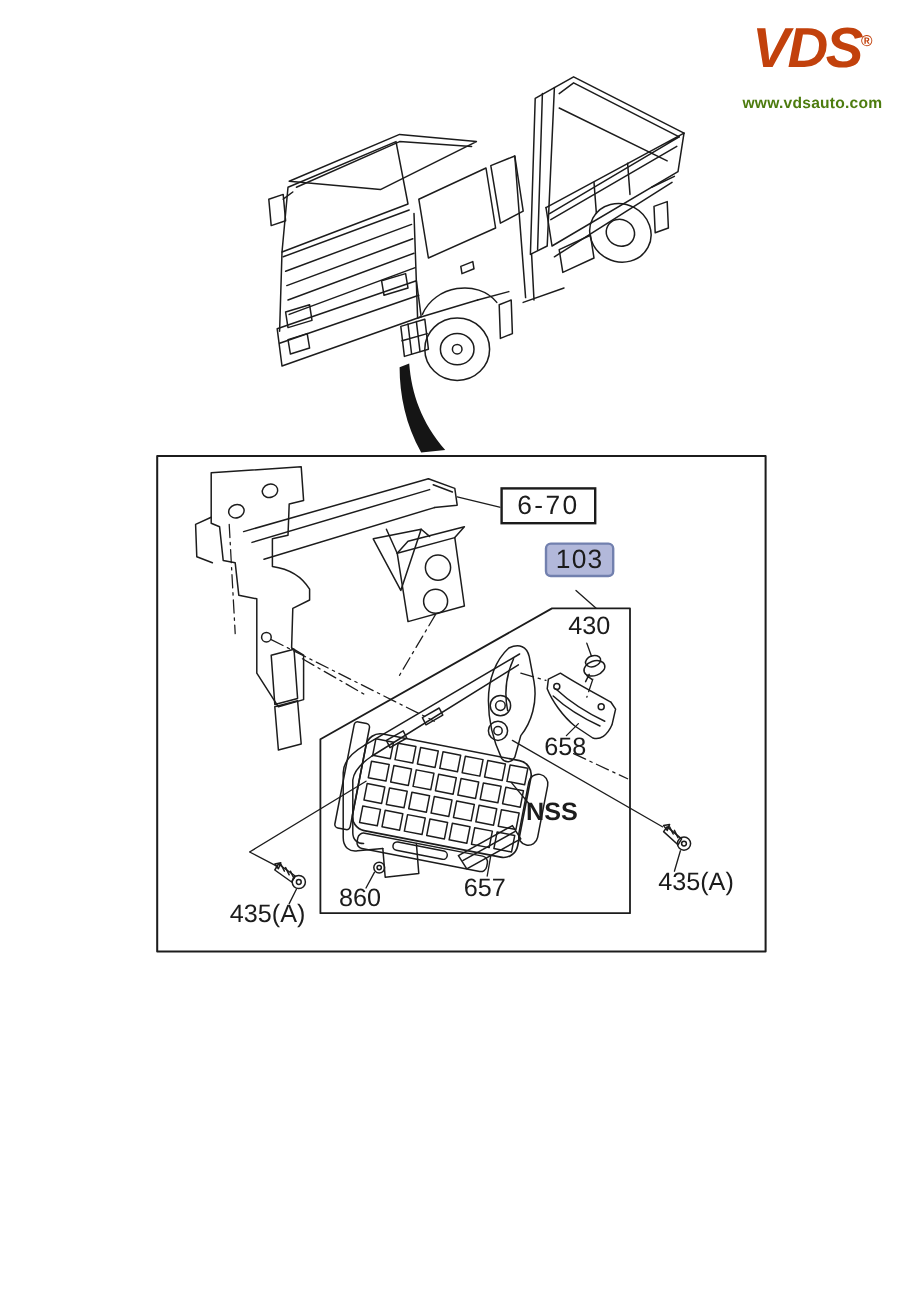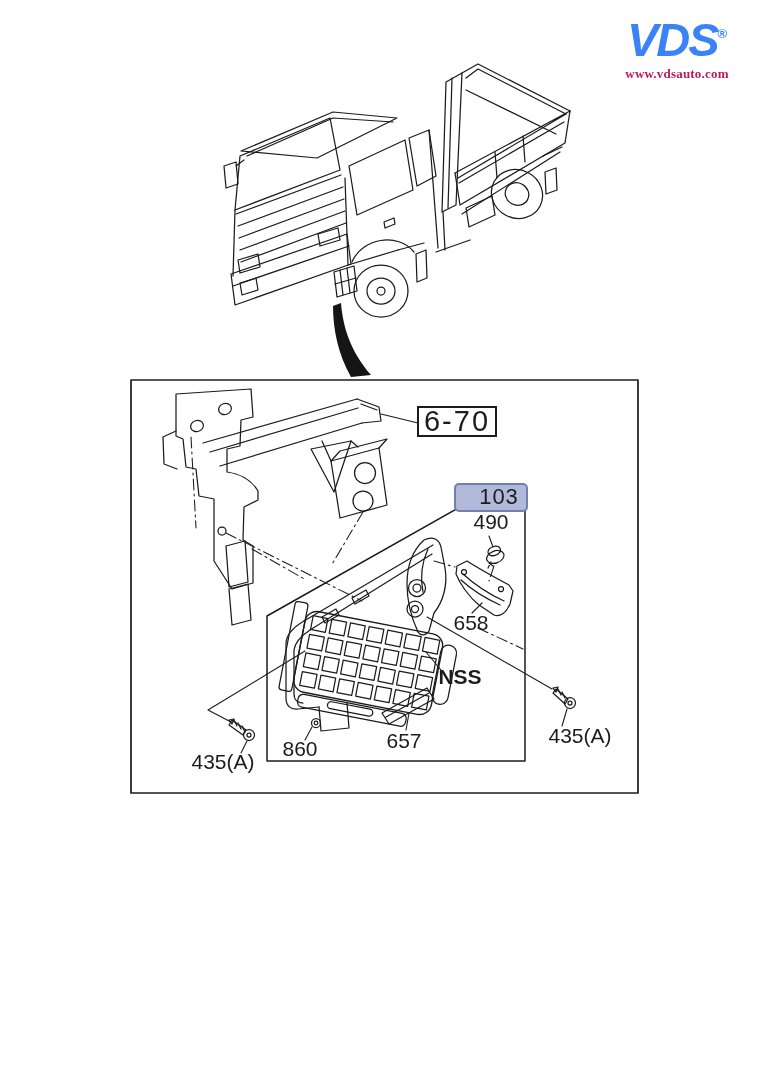--- a/index.html
+++ b/index.html
@@ -4,28 +4,28 @@
 <style>
   html,body{margin:0;padding:0;background:#ffffff;}
   body{width:769px;height:1088px;position:relative;overflow:hidden;
        font-family:"Liberation Sans",sans-serif;color:#1c1c1c;}
   .stage{position:absolute;left:0;top:0;width:769px;height:1088px;}
   svg{position:absolute;left:0;top:0;}
 
   
   .logo-wrap{position:absolute;top:16px;right:12px;width:160px;text-align:center;}
   .logo-text{font-size:47px;line-height:1;font-weight:900;font-style:italic;
-             letter-spacing:-2px;color:#3b82f6;white-space:nowrap;}
+             letter-spacing:-2px;color:#c2410c;white-space:nowrap;}
   .logo-reg{font-size:13px;font-weight:700;font-style:normal;vertical-align:18px;letter-spacing:0;}
-  .logo-site{margin-top:3px;font-size:13px;font-weight:700;color:#be185d;letter-spacing:.2px;font-family:Liberation Serif, serif;}
+  .logo-site{margin-top:15px;font-size:13px;font-weight:700;color:#4d7c0f;letter-spacing:.2px;}
 
   
   .lbl{position:absolute;font-size:21px;color:#1c1c1c;text-align:center;white-space:nowrap;}
   .boxed{border:2px solid #1b1b1b;background:#ffffff;width:76px;height:27px;
-         line-height:26px;letter-spacing:2px;font-size:29px;}
+         line-height:26px;letter-spacing:2px;font-size:22px;}
   .hl{background:#b2b8da;border:2px solid #7280ae;border-radius:5px;width:54px;height:25px;
       line-height:24px;letter-spacing:1px;font-size:22px;cursor:pointer;}
 </style>
 </head>
 <body>
 
 <div class="stage">
 
   <svg width="769" height="1088" viewBox="0 0 769 1088">
     <g fill="none" stroke="#1c1c1c" stroke-width="1.25" stroke-linejoin="round" stroke-linecap="round">
@@ -214,23 +214,23 @@
     </g>
   </svg>
 
   <div class="logo-wrap">
     <div class="logo-text"><span>VDS</span><span class="logo-reg">®</span></div>
     <div class="logo-site">www.vdsauto.com</div>
   </div>
 
   <div class="lbl boxed" style="left:417px;top:406px;">6-70</div>
 
-  <div class="lbl hl" style="left:454px;top:483px;padding-left:16px;">103</div>
-
-  <div class="lbl" style="left:468px;top:510px;width:46px;">490</div>
+  <div class="lbl hl" style="left:454px;top:452px;">103</div>
+
+  <div class="lbl" style="left:468px;top:510px;width:46px;">430</div>
 
   <div class="lbl" style="left:448px;top:611px;width:46px;">658</div>
 
   <div class="lbl" style="left:435px;top:665px;width:50px;font-weight:bold;">NSS</div>
 
   <div class="lbl" style="left:381px;top:729px;width:46px;">657</div>
 
   <div class="lbl" style="left:277px;top:737px;width:46px;">860</div>
 
   <div class="lbl" style="left:184px;top:750px;width:78px;">435(A)</div>

